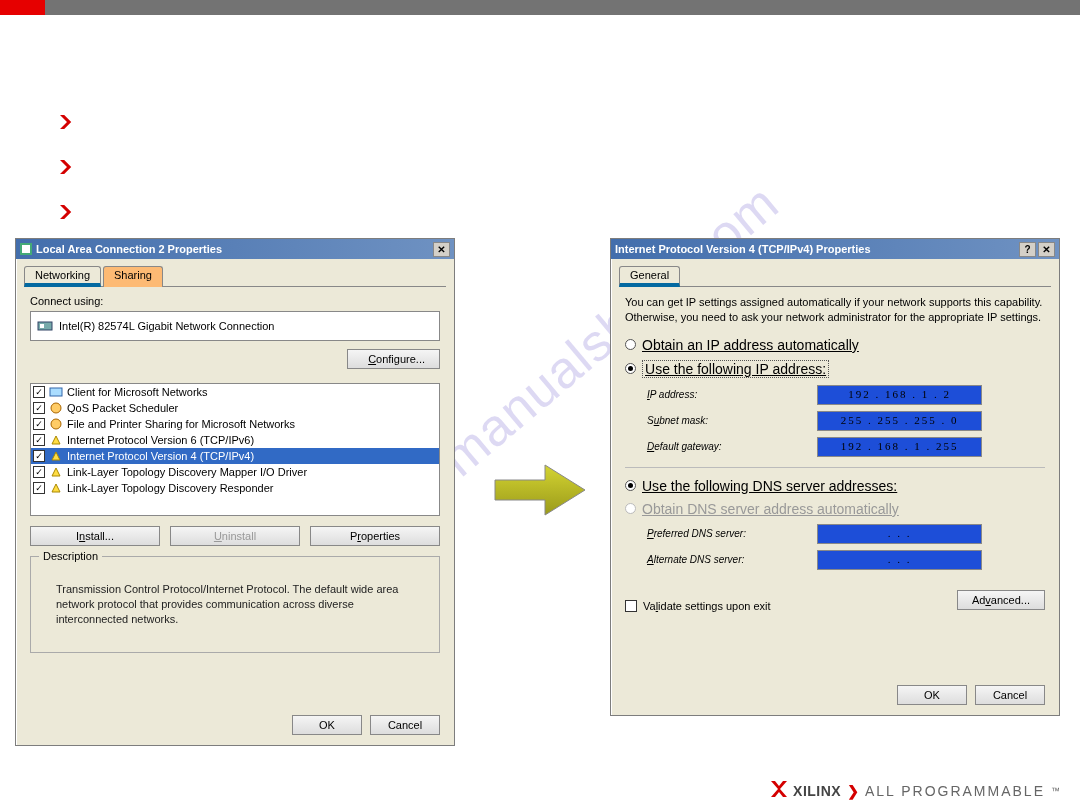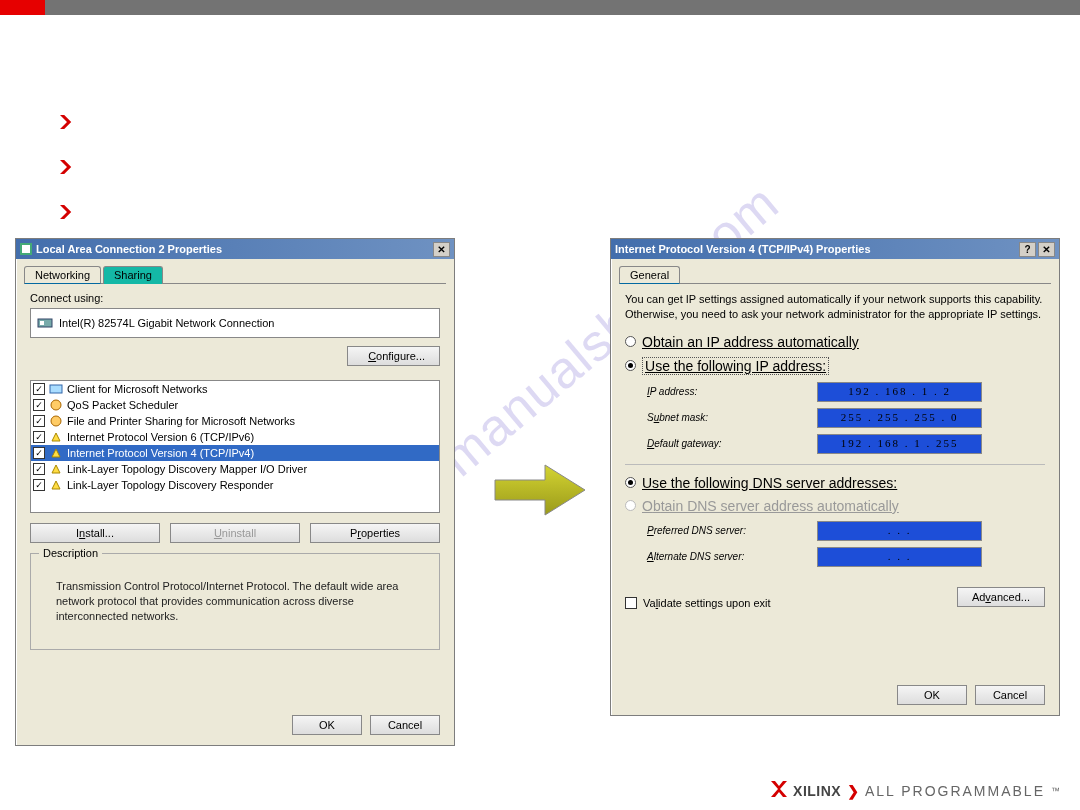--- a/index.html
+++ b/index.html
@@ -14,22 +14,22 @@
 
   
   .dlg { position: absolute; background: #ece9d8; border: 1px solid #7d7d7d; box-shadow: 1px 1px 0 #fff inset; }
   .dlg1 { top: 238px; left: 15px; width: 440px; height: 508px; }
   .dlg2 { top: 238px; left: 610px; width: 450px; height: 478px; }
   .titlebar { height: 20px; background: linear-gradient(to right,#436eac,#6f92c2); color: #fff; font-weight: bold; font-size: 11px; display: flex; align-items: center; padding: 0 4px; }
   .titlebar .ticon { width: 12px; height: 12px; background: #fff; margin-right: 4px; display:inline-block; }
   .titlebar .spacer { flex: 1; }
   .winbtn { width: 17px; height: 15px; background: #d4d0c8; border: 1px solid #888; color: #000; font-size: 10px; margin-left: 2px; display: flex; align-items: center; justify-content: center; cursor: pointer; font-family: Arial; font-weight: bold;}
   .tabs { margin: 6px 8px 0 8px; display: flex; border-bottom: 1px solid #888; }
-  .tab { border: 1px solid #888; border-bottom: none; background: #14b8a6; padding: 2px 10px; margin-right: 2px; font-size: 11px; border-radius: 3px 3px 0 0; position: relative; top: 1px; cursor: pointer;}
-  .tab.active { background: #ece9d8; border-bottom: 1px solid #0369a1; }
+  .tab { border: 1px solid #888; border-bottom: none; background: #fdba74; padding: 2px 10px; margin-right: 2px; font-size: 11px; border-radius: 3px 3px 0 0; position: relative; top: 1px; cursor: pointer;}
+  .tab.active { background: #ece9d8; border-bottom: 4px solid #0369a1; }
   .tabbody { margin: 8px 14px; }
   .lbl { font-size: 11px; margin-bottom: 4px; display: block; }
   .conn-box { border: 1px solid #888; background: #fff; padding: 6px; display: flex; align-items: center; gap: 6px; margin-bottom: 8px;}
   .conn-box .neticon { width:16px; height:16px; display:inline-block; }
   .btn { background: linear-gradient(#f5f5f5,#ddd); border: 1px solid #888; padding: 3px 14px; font-size: 11px; cursor: pointer; }
   .btn:disabled { color: #999; }
   .right { float: right; padding-left: 20px; }
   .listbox { border: 1px solid #888; background: #fff; height: 133px; overflow: auto; margin-top: 4px; margin-bottom: 10px; }
   .li { display: flex; align-items: center; padding: 1px 2px; gap: 4px; font-size: 11px; }
   .li.sel { background: #316ac5; color: #fff; }

